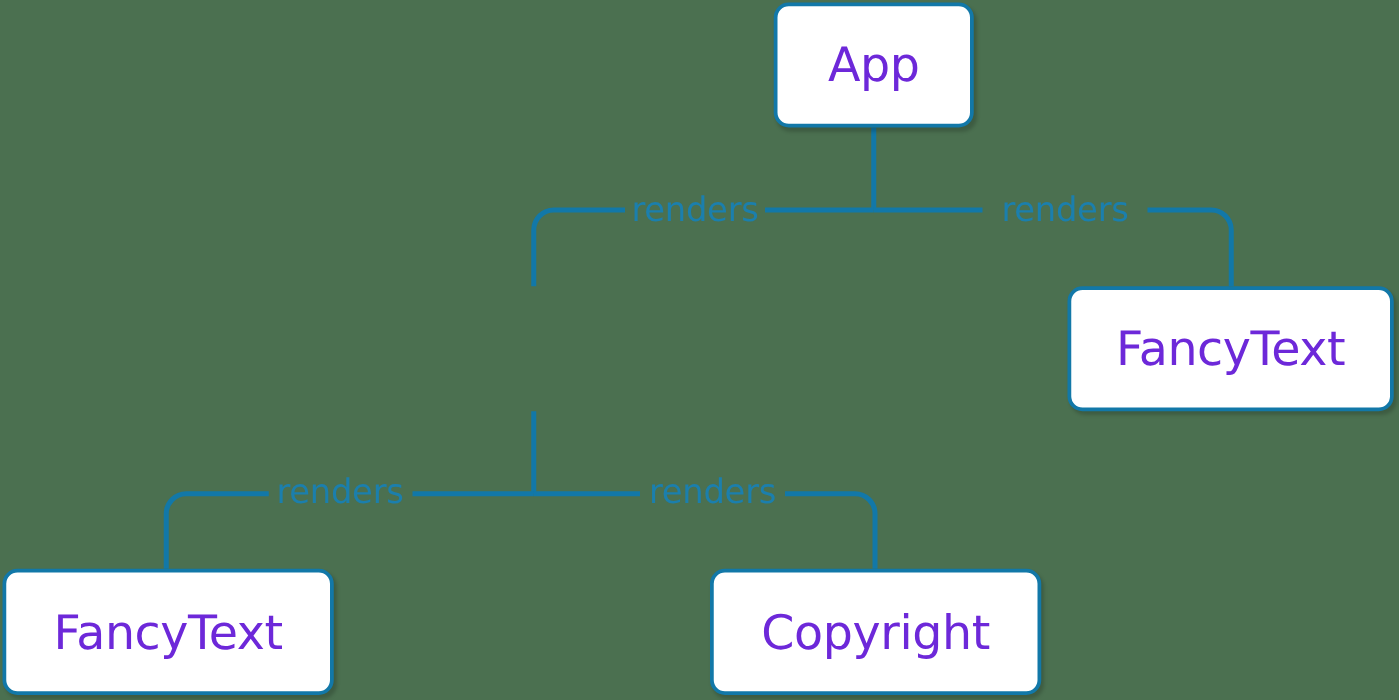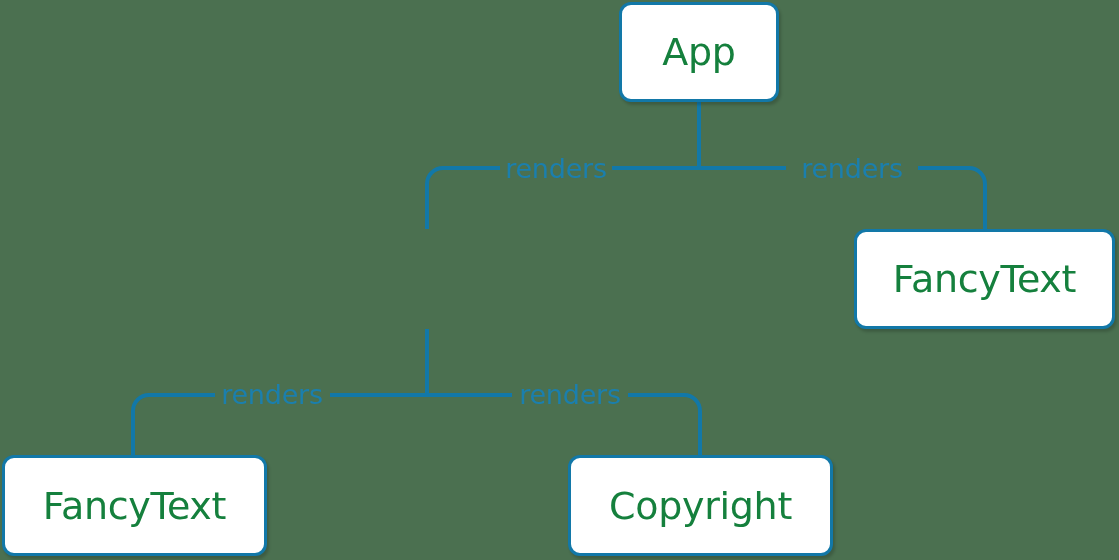--- a/index.html
+++ b/index.html
@@ -32,21 +32,21 @@
     box-sizing: border-box;
     background: #ffffff;
     border: 3px solid #1278a8;
     border-radius: 12px;
     display: flex;
     align-items: center;
     justify-content: center;
     box-shadow: 2px 3px 3px rgba(0,0,0,0.18);
   }
   .node-label {
-    color: #15803d;
+    color: #6d28d9;
     font-family: "DejaVu Sans", sans-serif;
     font-size: 38px;
     font-weight: 400;
     letter-spacing: -0.3px;
     line-height: 1;
     white-space: nowrap;
   }
   .edge-label {
     position: absolute;
     color: #1b7fad;

